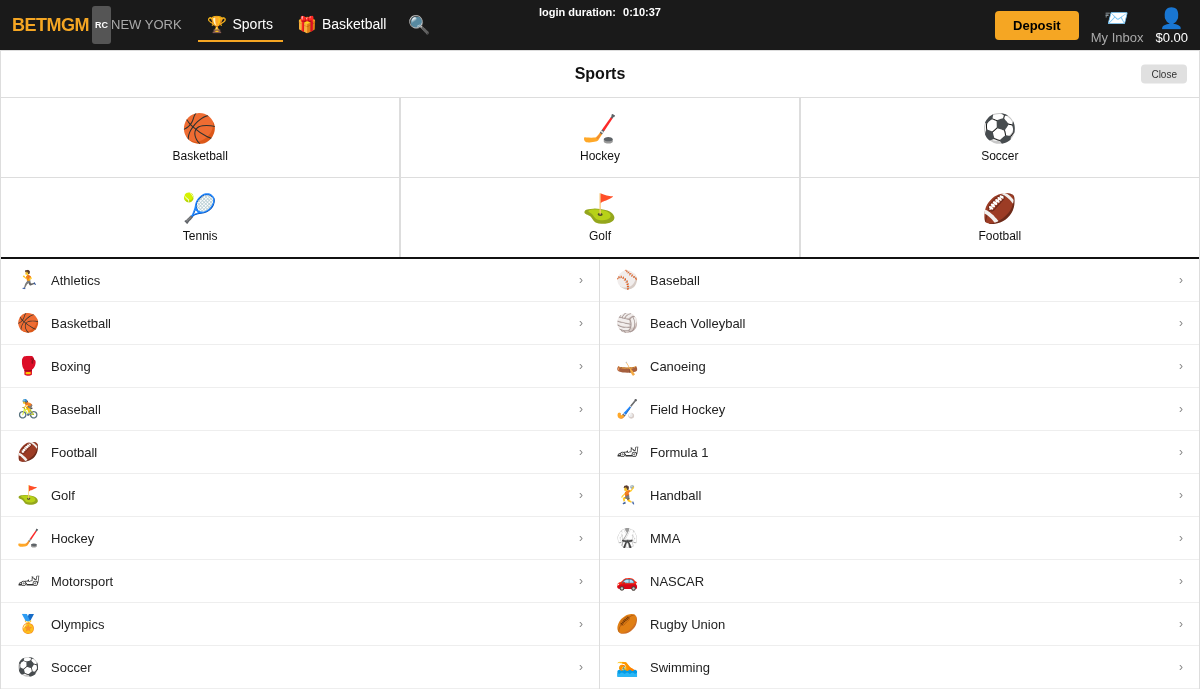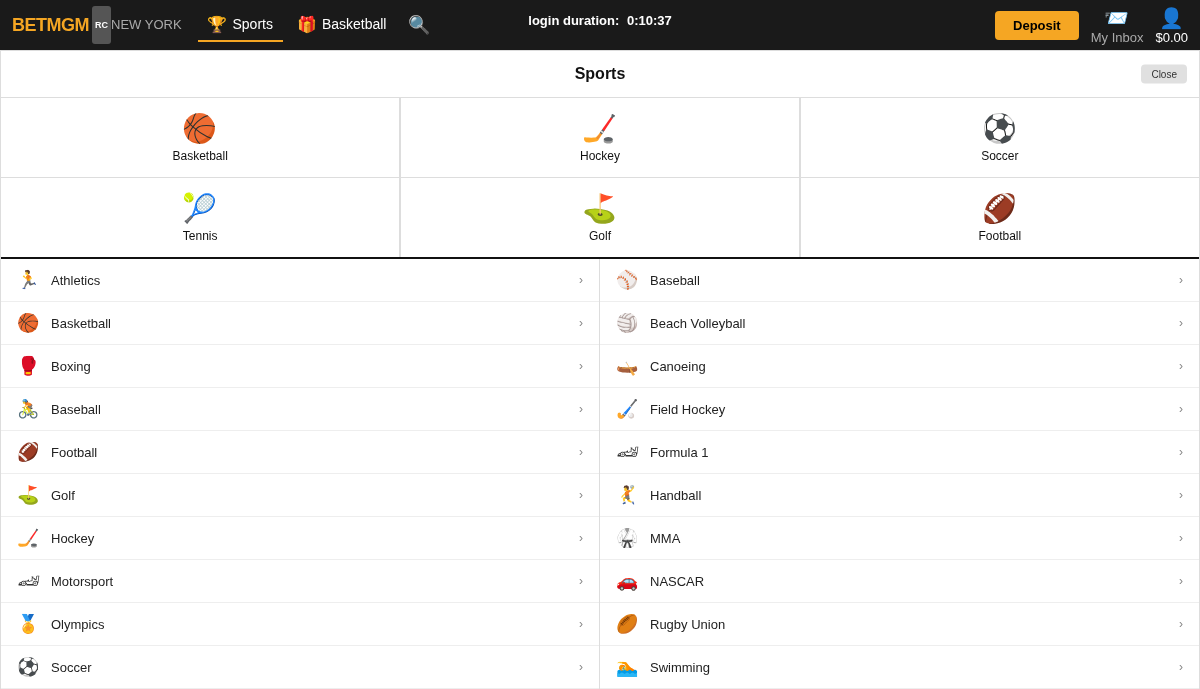--- a/index.html
+++ b/index.html
@@ -11,23 +11,23 @@
       height: 50px;
       display: flex;
       align-items: center;
       padding: 0 12px;
       position: relative;
     }
     .login-duration {
       position: absolute;
       left: 50%;
       transform: translateX(-50%);
-      top: 13px;
+      top: 6px;
       color: #aaa;
-      font-size: 13px;
+      font-size: 11px;
     }
     .login-duration span { color: #fff; font-weight: bold; }
     .logo-area {
       display: flex;
       align-items: center;
     }
     .logo-text {
       color: #f5a623;
       font-size: 18px;
       font-weight: 900;

